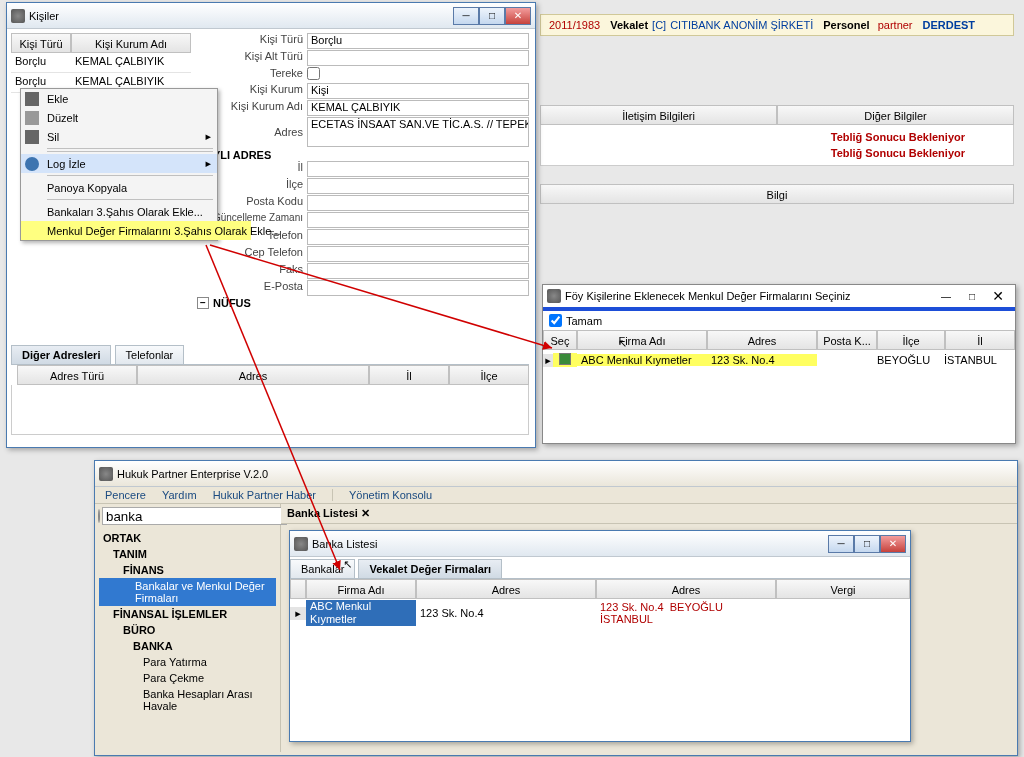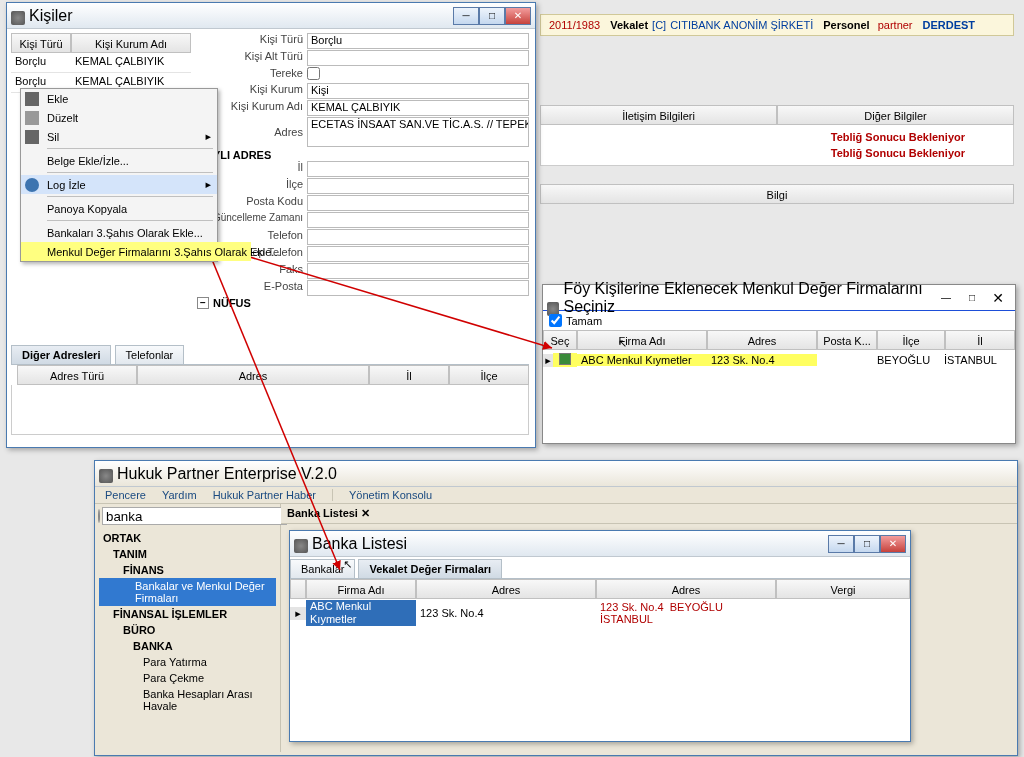--- a/index.html
+++ b/index.html
@@ -1,19 +1,19 @@
 <!DOCTYPE html>
 <html><head>
 <meta charset="utf-8">
 <style>
 * { box-sizing: border-box; margin: 0; padding: 0; }
 body { font-family: "Segoe UI", Tahoma, sans-serif; font-size: 11px; background: #e8e8e8; width: 1024px; height: 757px; position: relative; overflow: hidden; }
 .win { position: absolute; background: #fff; border: 1px solid #4a7ab0; box-shadow: 2px 2px 5px rgba(0,0,0,0.3); }
 .titlebar { display: flex; align-items: center; justify-content: space-between; height: 26px; background: linear-gradient(#fff,#e0e8f0); border-bottom: 1px solid #c0c8d0; padding: 0 4px; }
-.titlebar .title { font-size: 16px; display: flex; align-items: flex-end; gap: 4px; }
+.titlebar .title { font-size: 11px; display: flex; align-items: center; gap: 4px; }
 .titlebar-icon { width: 14px; height: 14px; background: radial-gradient(circle, #888, #555); border-radius: 2px; }
 .title-btns { display: flex; gap: 0; }
 .tbtn { width: 26px; height: 18px; border: 1px solid #5a7aa8; font-size: 10px; display: flex; align-items: center; justify-content: center; cursor: pointer; }
 .tbtn.min { background: linear-gradient(#eef4fc,#c5d8ef);}
 .tbtn.max { background: linear-gradient(#eef4fc,#c5d8ef);}
 .tbtn.close { background: linear-gradient(#f39d9d,#c6423c); color:#fff; }
 .tbtn.closewhite { background: #fff; border: none; font-size: 14px; }
 .tbtn.minwhite { background: #fff; border: none; }
 .tbtn.maxwhite { background: #fff; border: none;}
 .label { text-align: right; padding-right: 4px; color: #444; }
@@ -157,23 +157,20 @@
   <div class="ctx-item">
       <span class="icon" style="background:#999;"></span>
       <span>Düzelt</span>
     </div>
   <div class="ctx-item">
       <span class="icon" style="background:#666;"></span>
       <span>Sil</span>
       <span style="margin-left:auto;">▸</span>
     </div>
   <div class="sep"></div>
-  <div class="ctx-item">
-      <span>Belge Ekle/İzle...</span>
-    </div>
   <div class="sep"></div>
   <div class="ctx-item hl">
       <span class="icon" style="background:#3d74b0; border-radius:50%;"></span>
       <span>Log İzle</span>
       <span style="margin-left:auto;">▸</span>
     </div>
   <div class="sep"></div>
   <div class="ctx-item">
       <span>Panoya Kopyala</span>
     </div>
@@ -181,21 +178,21 @@
   <div class="ctx-item">
       <span>Bankaları 3.Şahıs Olarak Ekle...</span>
     </div>
   <div class="ctx-item hl2" style="width:230px;">
       <span style="white-space:nowrap;">Menkul Değer Firmalarını 3.Şahıs Olarak Ekle...</span>
     </div>
 </div>
 <div style="position:absolute; left:202px; top:219px; font-size:13px;">↖</div>
 
 <div class="win" style="left:542px; top:284px; width:474px; height:160px; border:1px solid #888;">
-  <div class="titlebar" style="background:#fff; border-bottom:1px solid #1d4ed8;">
+  <div class="titlebar" style="background:#fff; border-bottom:4px solid #1d4ed8;">
     <div class="title">
         <span class="titlebar-icon"></span>
         <span>Föy Kişilerine Eklenecek Menkul Değer Firmalarını Seçiniz</span>
       </div>
     <div class="title-btns">
       <div class="tbtn minwhite">—</div>
       <div class="tbtn maxwhite">□</div>
       <div class="tbtn closewhite">✕</div>
     </div>
   </div>

